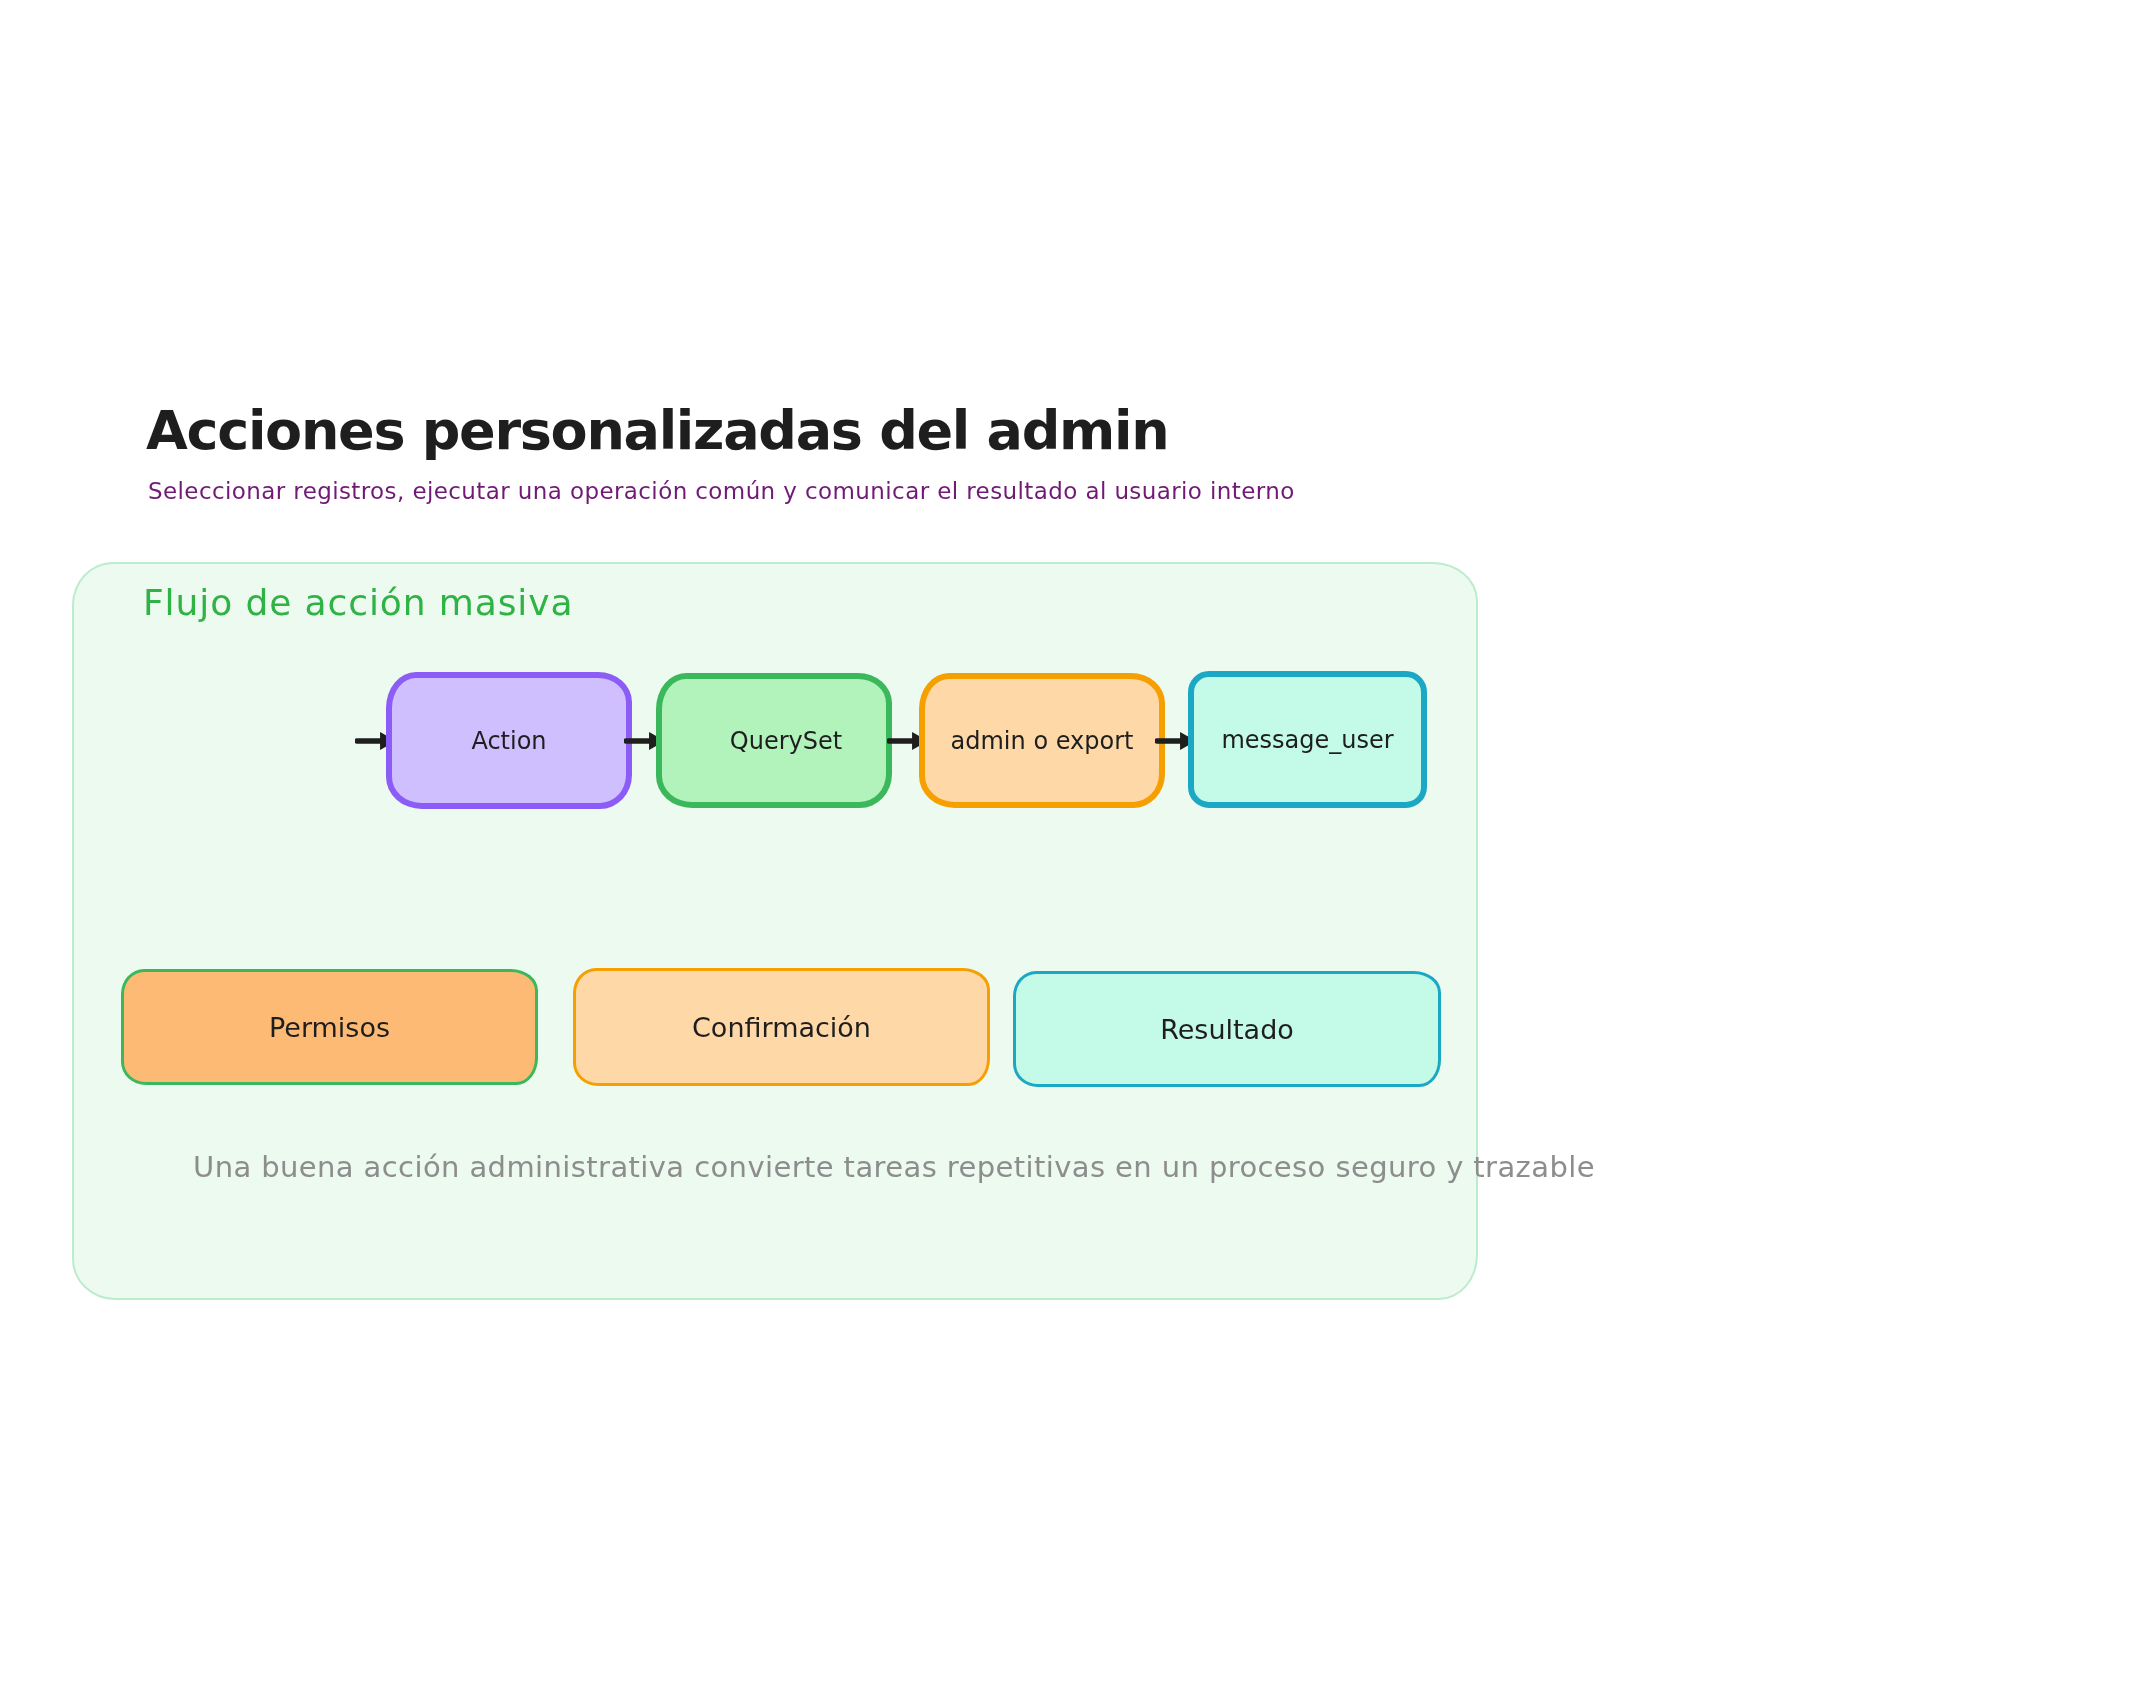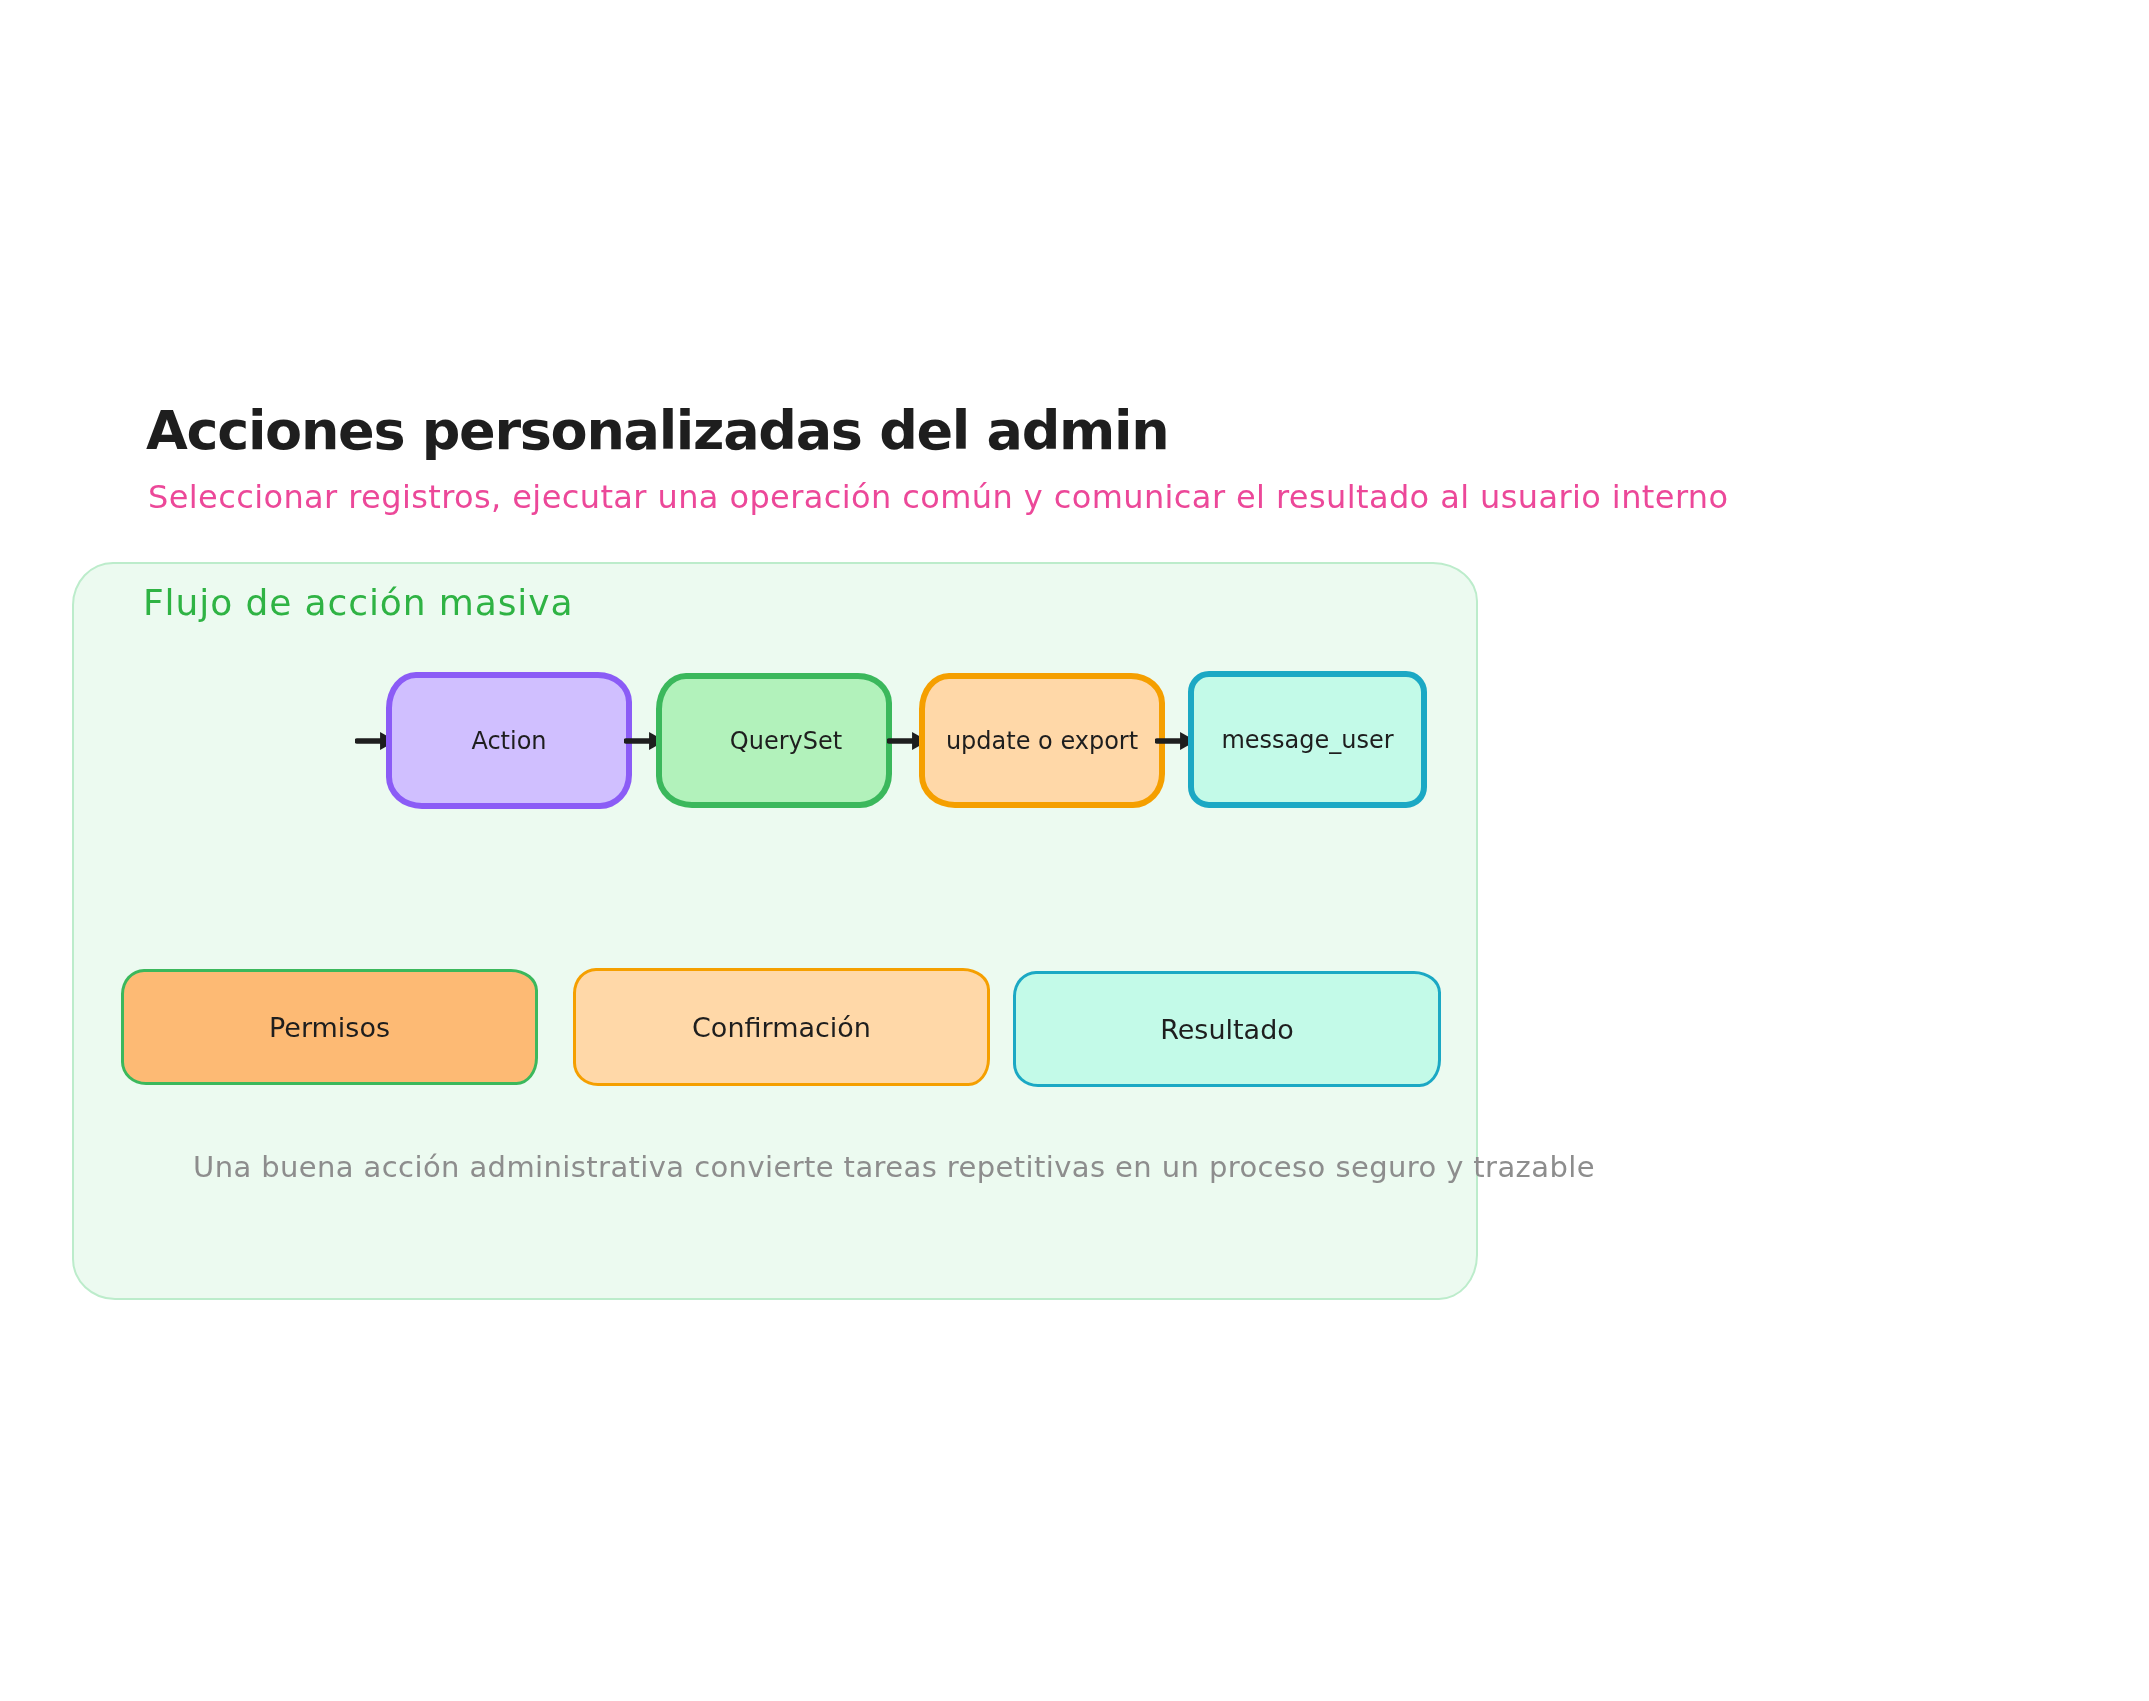--- a/index.html
+++ b/index.html
@@ -14,21 +14,21 @@
   .abs { position: absolute; }
 
   .page-title {
     left: 146px; top: 399px;
     font-size: 54px; font-weight: 700;
     color: #1e1e1e; letter-spacing: -1.3px;
     white-space: nowrap;
   }
   .page-subtitle {
     left: 148px; top: 478px;
-    font-size: 32px; color: #ec4899;
+    font-size: 23px; color: #701a75;
     letter-spacing: 0.4px; white-space: nowrap;
   }
 
   .frame {
     left: 72px; top: 562px; width: 1406px; height: 738px;
     background: #ecfaf0;
     border: 2.7px solid #bceccb;
     border-radius: 41px 45px 39px 43px / 43px 39px 45px 41px;
     box-sizing: border-box;
   }
@@ -100,21 +100,21 @@
   </div>
 
   <div class="abs arrow" style="left:887px; top:725px;">
     <svg width="43" height="32" viewBox="0 0 48 36">
       <line x1="2" y1="18" x2="32" y2="18" stroke="currentColor" stroke-width="6" stroke-linecap="round"></line>
       <path d="M28 8 L46 18 L28 28 Z" fill="currentColor"></path>
     </svg>
   </div>
 
   <div class="abs node flow-node" style="left: 919px; top: 673px; width: 246px; height: 135px; background: rgb(255, 216, 168); border-color: rgb(245, 159, 0);">
-    <span class="lbl">update o export</span>
+    <span class="lbl">admin o export</span>
   </div>
 
   <div class="abs arrow" style="left:1155px; top:725px;">
     <svg width="43" height="32" viewBox="0 0 48 36">
       <line x1="2" y1="18" x2="32" y2="18" stroke="currentColor" stroke-width="6" stroke-linecap="round"></line>
       <path d="M28 8 L46 18 L28 28 Z" fill="currentColor"></path>
     </svg>
   </div>
 
   <div class="abs node flow-node" style="left: 1188px; top: 671px; width: 239px; height: 137px; background: rgb(195, 250, 232); border-color: rgb(27, 168, 196); border-radius: 21px;">

